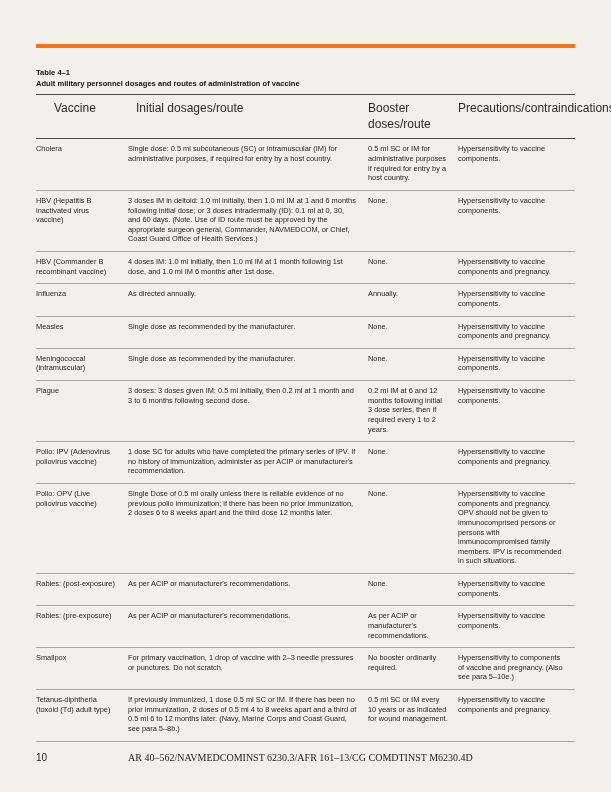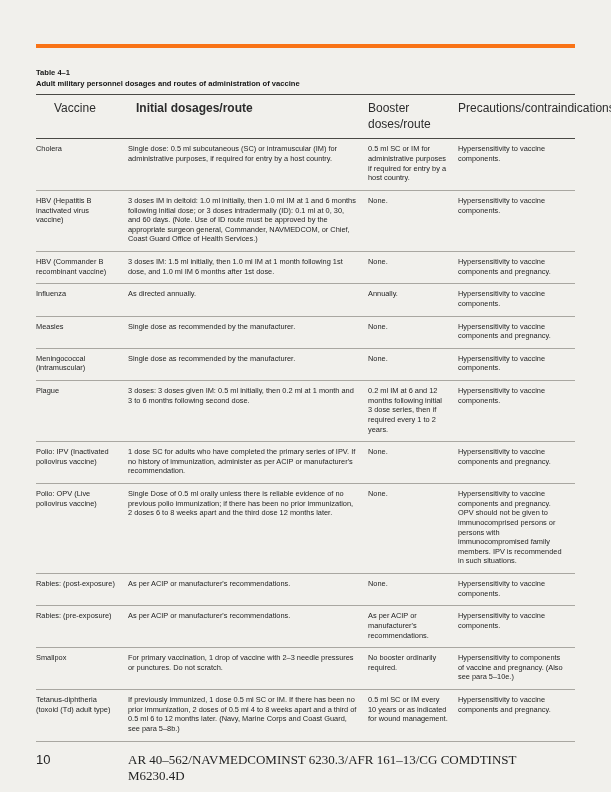--- a/index.html
+++ b/index.html
@@ -42,36 +42,36 @@
     font-weight: normal;
     text-align: left;
     vertical-align: top;
     border-top: 1px solid #4a4945;
     border-bottom: 1px solid #4a4945;
     padding: 6px 8px 6px 0;
     font-size: 12px;
     color: #2c2c2c;
   }
   thead th.col0 { padding-left: 18px; }
-  thead th.col1 { padding-left: 8px; font-weight: bold; }
+  thead th.col1 { padding-left: 8px; }
 
   tbody td {
     vertical-align: top;
     border-bottom: 1px solid #a9a7a1;
     padding: 5px 10px 7px 0;
     color: #242424;
   }
 
   .footer {
     position: absolute;
     left: 36px;
     top: 752px;
     width: 539px;
     display: flex;
-    font-size: 13px;
+    font-size: 10px;
     color: #242424;
   }
   .footer .pagenum { width: 92px; }
   .footer .citation { flex: 1; font-family: Liberation Serif, serif; }
 </style>
 </head>
 <body>
 
 <div class="page">
   <div class="content">
@@ -104,21 +104,21 @@
             <td class="col3">Hypersensitivity to vaccine components.</td>
           </tr>
           <tr>
             <td class="col0">HBV (Hepatitis B inactivated virus vaccine)</td>
             <td class="col1">3 doses IM in deltoid: 1.0 ml initially, then 1.0 ml IM at 1 and 6 months following initial dose; or 3 doses intradermally (ID): 0.1 ml at 0, 30, and 60 days. (Note. Use of ID route must be approved by the appropriate surgeon general, Commander, NAVMEDCOM, or Chief, Coast Guard Office of Health Services.)</td>
             <td class="col2">None.</td>
             <td class="col3">Hypersensitivity to vaccine components.</td>
           </tr>
           <tr>
             <td class="col0">HBV (Commander B recombinant vaccine)</td>
-            <td class="col1">3 doses IM: 1.5 ml initially, then 1.0 ml IM at 1 month following 1st dose, and 1.0 ml IM 6 months after 1st dose.</td>
+            <td class="col1">4 doses IM: 1.0 ml initially, then 1.0 ml IM at 1 month following 1st dose, and 1.0 ml IM 6 months after 1st dose.</td>
             <td class="col2">None.</td>
             <td class="col3">Hypersensitivity to vaccine components and pregnancy.</td>
           </tr>
           <tr>
             <td class="col0">Influenza</td>
             <td class="col1">As directed annually.</td>
             <td class="col2">Annually.</td>
             <td class="col3">Hypersensitivity to vaccine components.</td>
           </tr>
           <tr>
@@ -133,21 +133,21 @@
             <td class="col2">None.</td>
             <td class="col3">Hypersensitivity to vaccine components.</td>
           </tr>
           <tr>
             <td class="col0">Plague</td>
             <td class="col1">3 doses: 3 doses given IM: 0.5 ml initially, then 0.2 ml at 1 month and 3 to 6 months following second dose.</td>
             <td class="col2">0.2 ml IM at 6 and 12 months following initial 3 dose series, then if required every 1 to 2 years.</td>
             <td class="col3">Hypersensitivity to vaccine components.</td>
           </tr>
           <tr>
-            <td class="col0">Polio: IPV (Inactivated poliovirus vaccine)</td>
+            <td class="col0">Polio: IPV (Adenovirus poliovirus vaccine)</td>
             <td class="col1">1 dose SC for adults who have completed the primary series of IPV. If no history of immunization, administer as per ACIP or manufacturer's recommendation.</td>
             <td class="col2">None.</td>
             <td class="col3">Hypersensitivity to vaccine components and pregnancy.</td>
           </tr>
           <tr>
             <td class="col0">Polio: OPV (Live poliovirus vaccine)</td>
             <td class="col1">Single Dose of 0.5 ml orally unless there is reliable evidence of no previous polio immunization; if there has been no prior immunization, 2 doses 6 to 8 weeks apart and the third dose 12 months later.</td>
             <td class="col2">None.</td>
             <td class="col3">Hypersensitivity to vaccine components and pregnancy. OPV should not be given to immunocomprised persons or persons with immunocompromised family members. IPV is recommended in such situations.</td>
           </tr>

